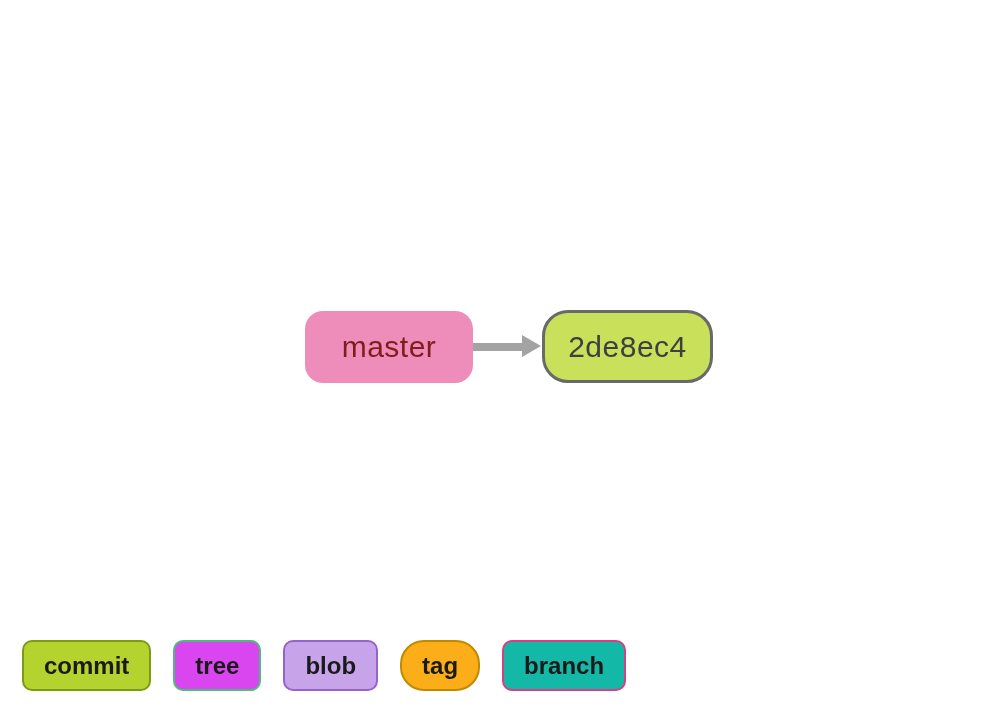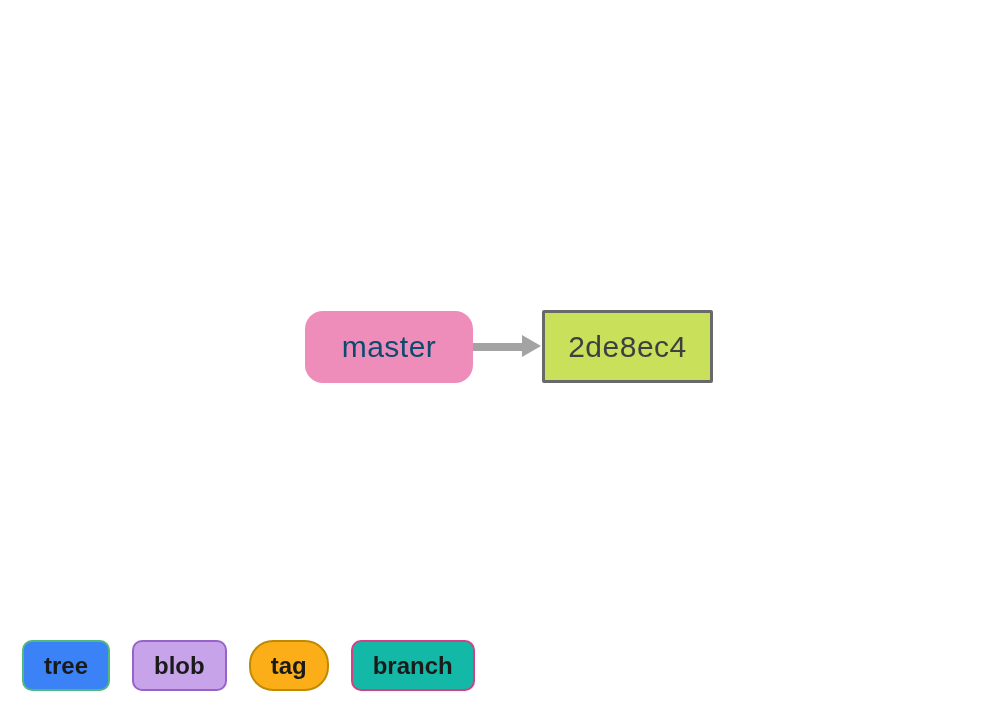--- a/index.html
+++ b/index.html
@@ -33,21 +33,21 @@
     top: 311px;
     width: 168px;
     height: 72px;
     border-radius: 18px;
   }
   .commit-node {
     left: 542px;
     top: 310px;
     width: 171px;
     height: 73px;
-    border-radius: 2px;
+    border-radius: 26px;
     border-style: solid;
     border-width: 3px;
     text-align: right;
   }
 
   
   .arrow {
     position: absolute;
     left: 473px;
     top: 335px;
@@ -95,29 +95,30 @@
     font-weight: bold;
     color: #1a1a1a;
     user-select: none;
   }
 </style>
 </head>
 <body>
 
 <div class="canvas">
 
-  <div class="node branch-node" style="background-color: rgb(238, 140, 186); color: #0c4a6e;">master</div>
+  <div class="node branch-node" style="background-color: rgb(238, 140, 186); color: #7f1d1d;">master</div>
 
   <div class="arrow">
     <div class="arrow-shaft" style="background-color: rgb(163, 163, 163);"></div>
     <div class="arrow-head" style="border-left-color: rgb(163, 163, 163);"></div>
   </div>
 
   <div class="node commit-node" style="background-color: rgb(200, 224, 90); border-color: rgb(105, 105, 105); color: rgb(63, 63, 63);">2de8ec4</div>
 
   <div class="legend">
-    <div class="badge" style="background-color: #3b82f6; border-color: rgb(80, 185, 126);">tree</div>
+    <div class="badge" style="background-color: rgb(180, 211, 46); border-color: rgb(125, 154, 16);">commit</div>
+    <div class="badge" style="background-color: #d946ef; border-color: rgb(80, 185, 126);">tree</div>
     <div class="badge" style="background-color: rgb(199, 163, 234); border-color: rgb(151, 99, 200);">blob</div>
     <div class="badge" style="background-color: rgb(251, 174, 23); border-color: rgb(192, 138, 0); border-radius: 24px;">tag</div>
     <div class="badge" style="background-color: #14b8a6; border-color: rgb(212, 63, 133);">branch</div>
   </div>
 
 </div>
 
 </body></html>

